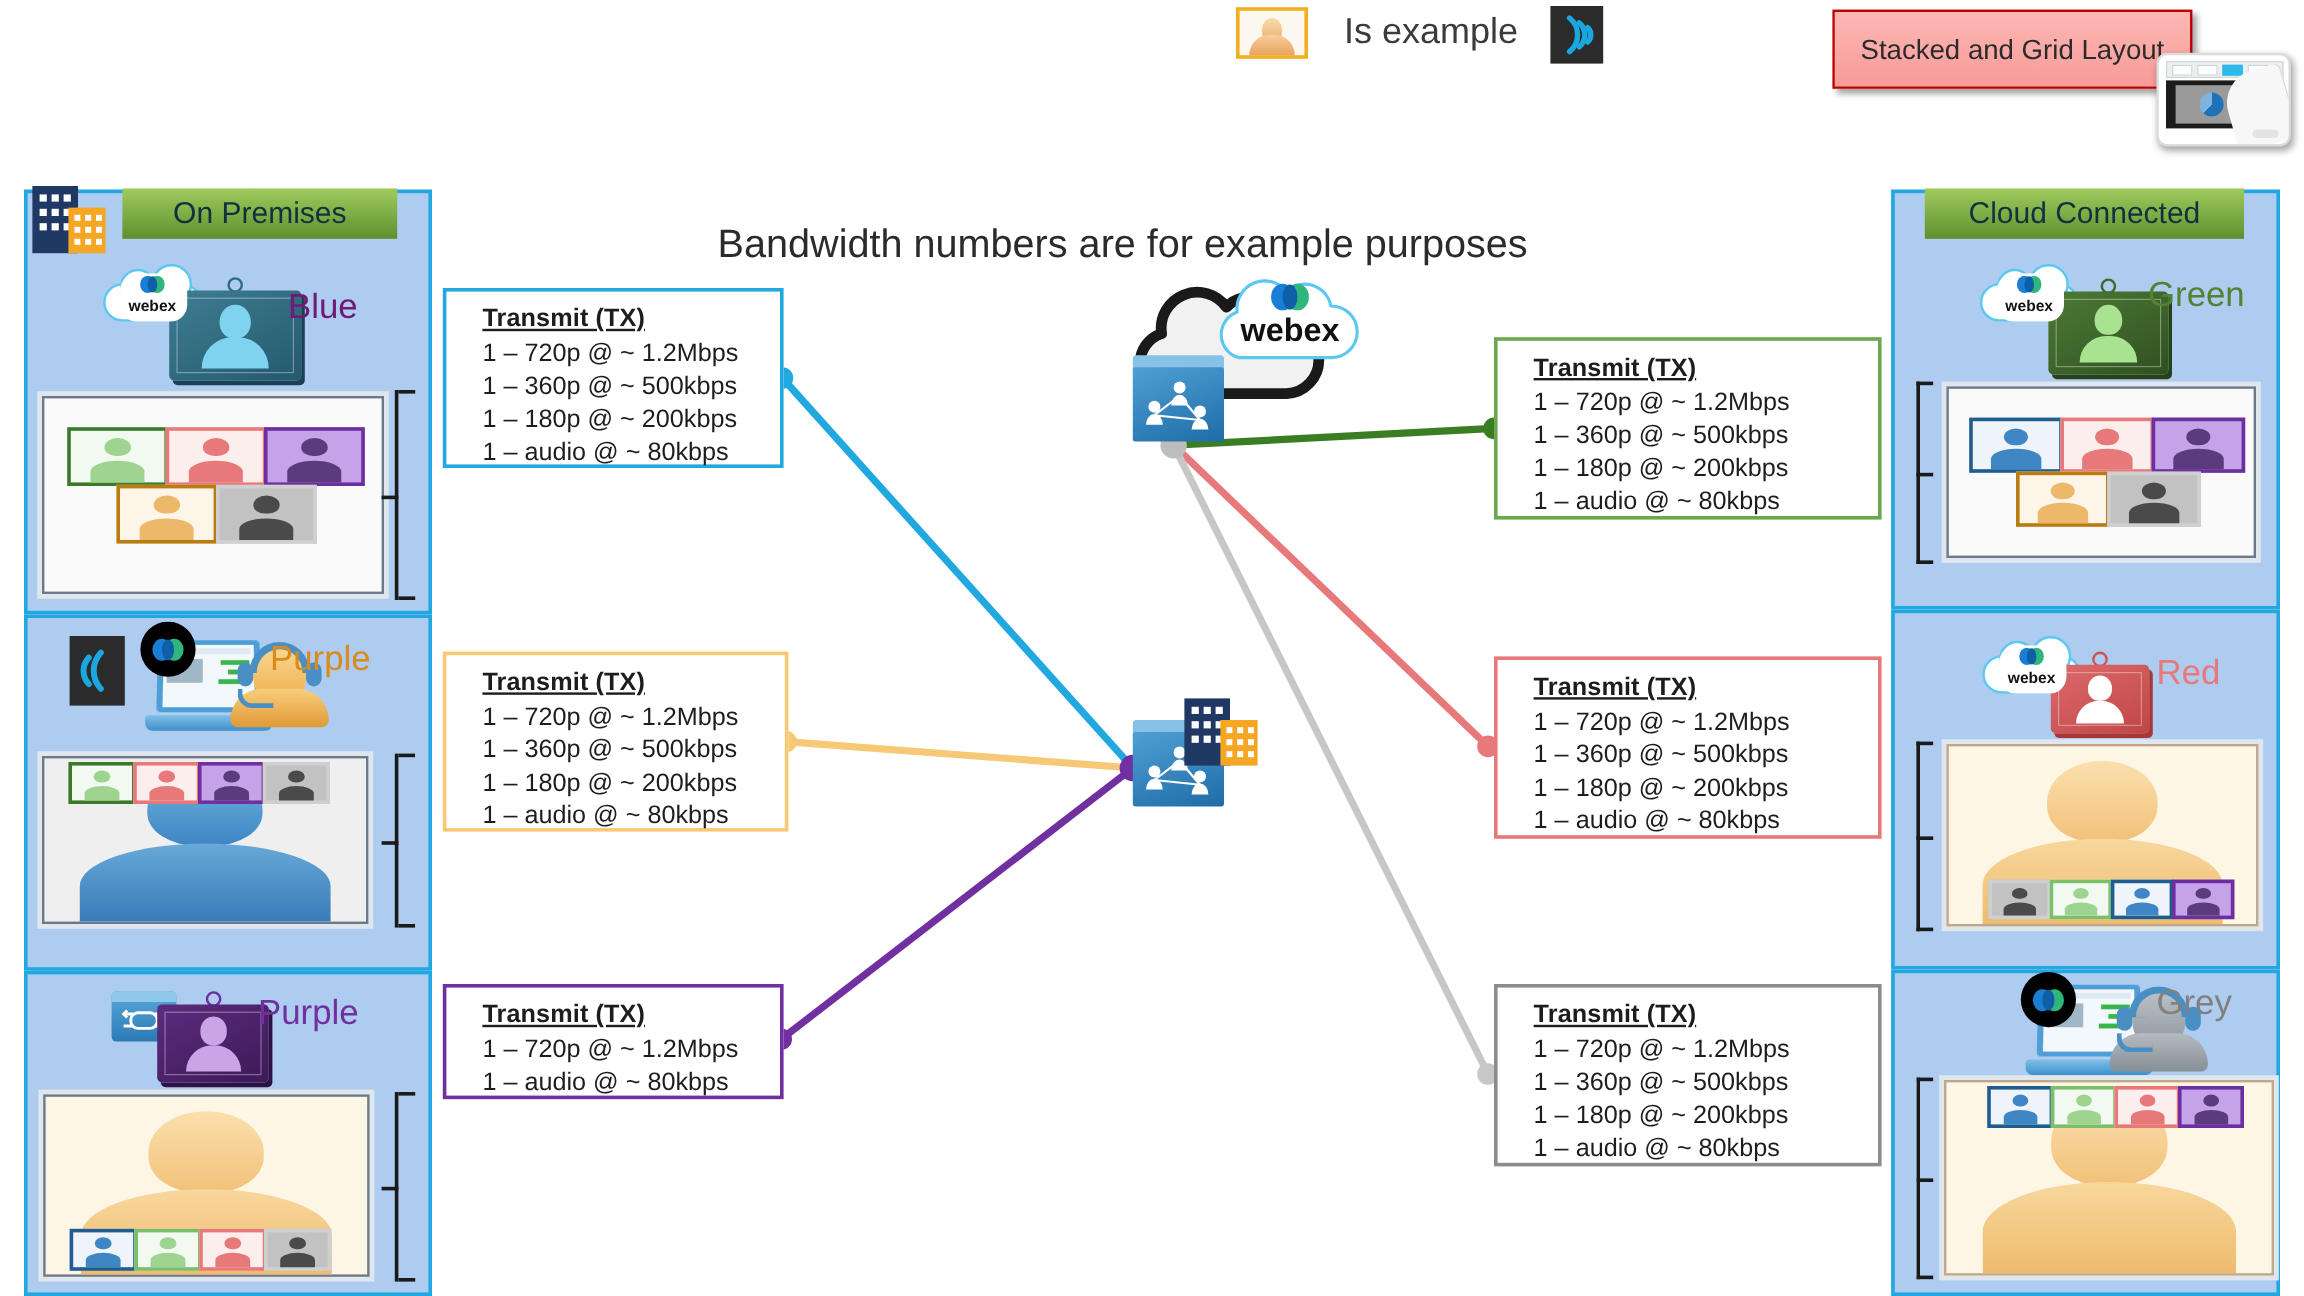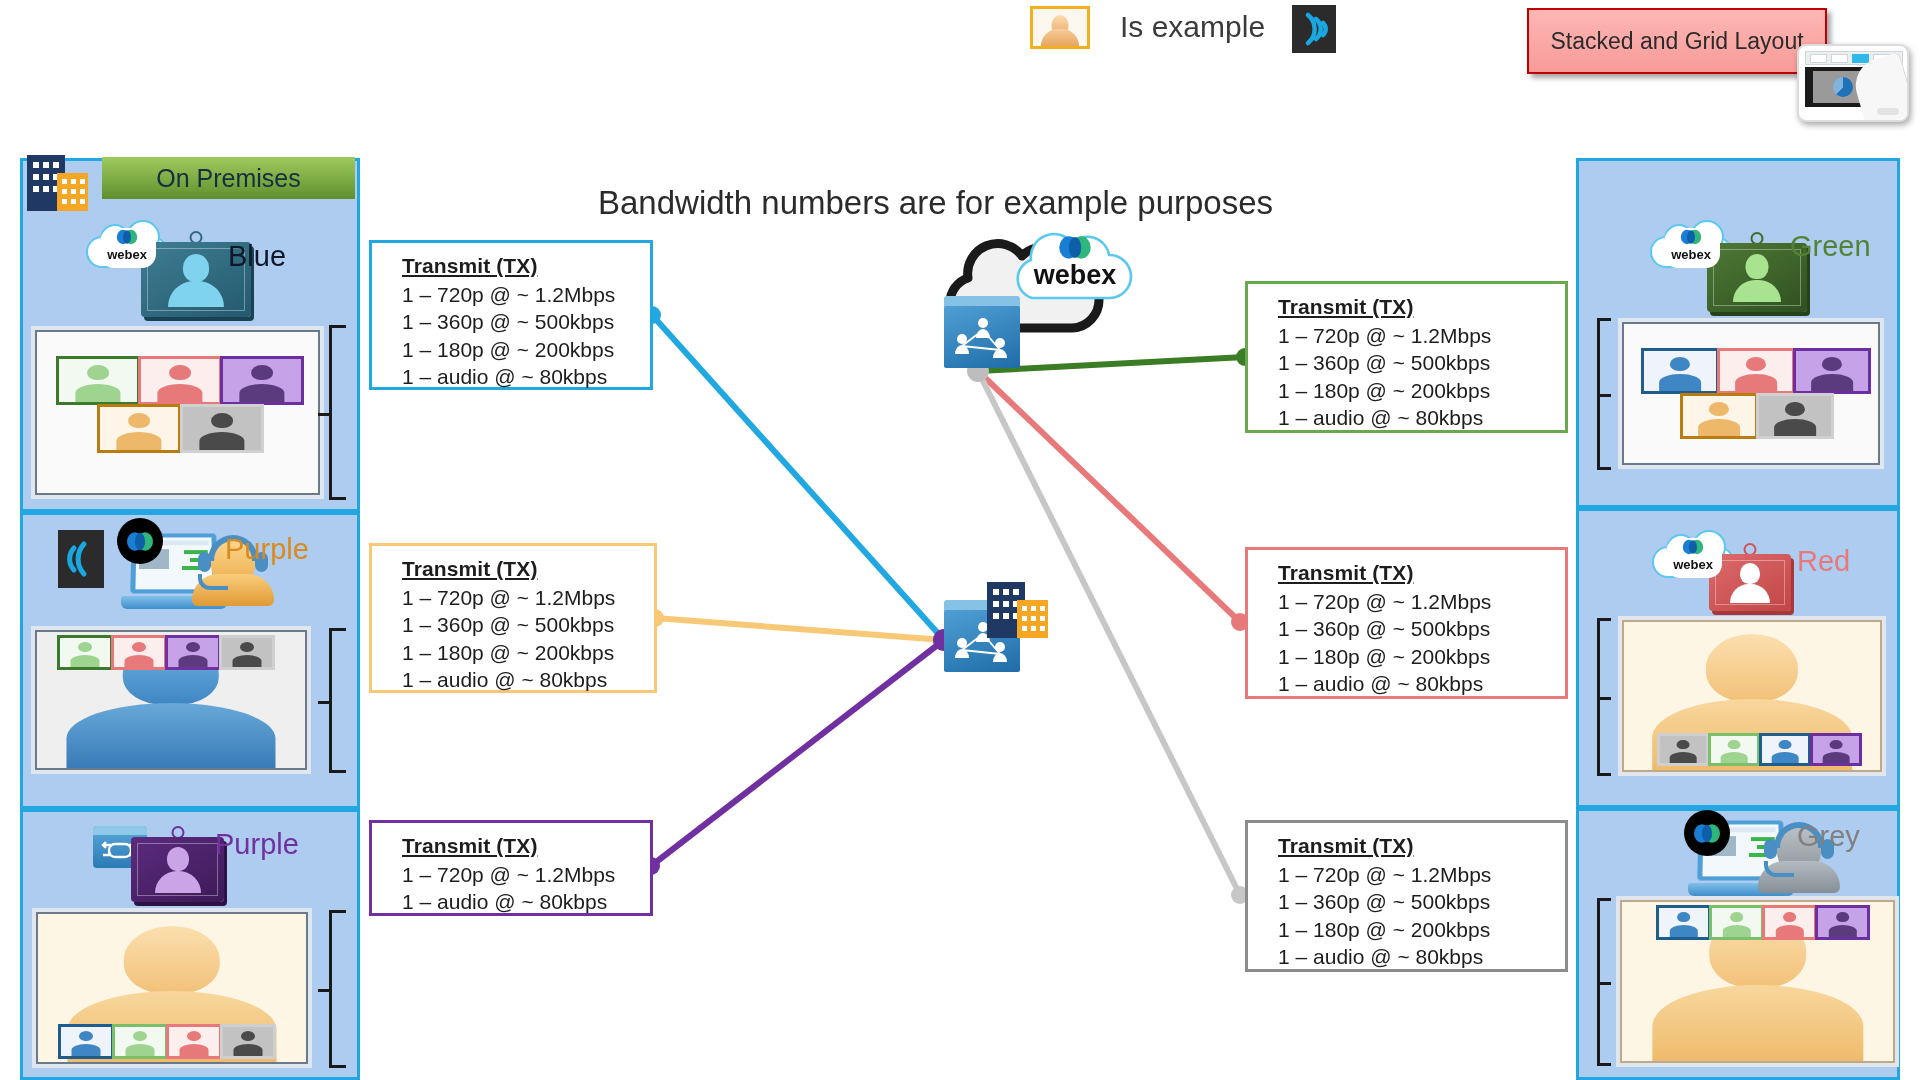--- a/index.html
+++ b/index.html
@@ -69,21 +69,21 @@
   #panel-left-3{left:20px;top:809px;width:340px;height:271px;}
   #panel-right-1{left:1576px;top:158px;width:324px;height:350px;}
   #panel-right-2{left:1576px;top:508px;width:324px;height:300px;}
   #panel-right-3{left:1576px;top:808px;width:324px;height:272px;}
 
   .panel-header{
     height:42px;background:linear-gradient(180deg,#9fcb5d,#5f8f2e);
     display:flex;align-items:center;justify-content:center;
     font-size:25px;color:#14303f;box-sizing:border-box;
   }
-  #header-on-prem{left:102px;top:157px;width:253px;}
+  #header-on-prem{left:102px;top:157px;width:229px;}
   #header-cloud{left:1604px;top:157px;width:266px;}
 
   
   .building{position:absolute;}
   .building .tall{position:absolute;left:0;top:0;width:38px;height:56px;background:#1f3864;}
   .building .short{position:absolute;left:30px;top:18px;width:31px;height:38px;background:#f5a623;}
   .building .win{position:absolute;width:6px;height:6px;background:#fff;}
   .building .shortwin{position:absolute;width:5px;height:5px;background:#fff;}
   #onprem-building{left:27px;top:155px;width:62px;height:57px;}
 
@@ -273,21 +273,21 @@
     <div class="txt">webex</div>
   </div>
   <div class="abs endpoint" style="left:141px;top:231px;width:110px;height:86px;color:#2f6a7f">
     <div class="cam"></div>
     <div class="scr" style="background:linear-gradient(150deg,#3f7e93,#24596e);box-shadow:3px 4px 0 #1b4254;">
       <div class="inner"></div>
       <div class="h" style="background:#7fd3ee"></div>
         <div class="b" style="background:#7fd3ee"></div>
     </div>
   </div>
-  <div class="abs color-label" style="left:228px;top:240px;color:#0f172a">Blue</div>
+  <div class="abs color-label" style="left:240px;top:240px;color:#701a75">Blue</div>
 
   <div class="abs screenbox" style="left:35px;top:330px;width:285px;height:165px">
     <div class="tile" style="left:19px;top:24px;width:84px;height:49px;border-color:#3a7a2a;background:#f2f9f0">
         <div class="h" style="background:#9ed48f"></div>
         <div class="b" style="background:#9ed48f"></div>
       </div>
     <div class="tile" style="left:101px;top:24px;width:84px;height:49px;border-color:#e8797a;background:#fdeeee">
         <div class="h" style="background:#e8797a"></div>
         <div class="b" style="background:#e8797a"></div>
       </div>
@@ -409,20 +409,21 @@
         <div class="b" style="background:#4a4a4a"></div>
       </div>
   </div>
   <div class="brace" style="left:329px;top:910px;height:158px">
       <span></span>
     </div>
 
   <div class="abs side-panel" id="panel-right-1"></div>
   <div class="abs side-panel" id="panel-right-2"></div>
   <div class="abs side-panel" id="panel-right-3"></div>
+  <div class="abs panel-header" id="header-cloud">Cloud Connected</div>
 
   <div class="abs webex-cloud" style="left:1650px;top:228px;">
     <div class="cl"></div>
       <div class="inner"></div>
     <div class="logo">
       <svg class="wxmark" width="22" height="16" viewBox="0 0 22 16">
           <ellipse cx="7" cy="8" rx="6.2" ry="7.2" fill="#1a7fd4"></ellipse>
           <ellipse cx="15" cy="8" rx="6.2" ry="7.2" fill="#2eb67d"></ellipse>
           <ellipse cx="11" cy="8" rx="4" ry="6.8" fill="#0f5fa8"></ellipse>
         </svg>

